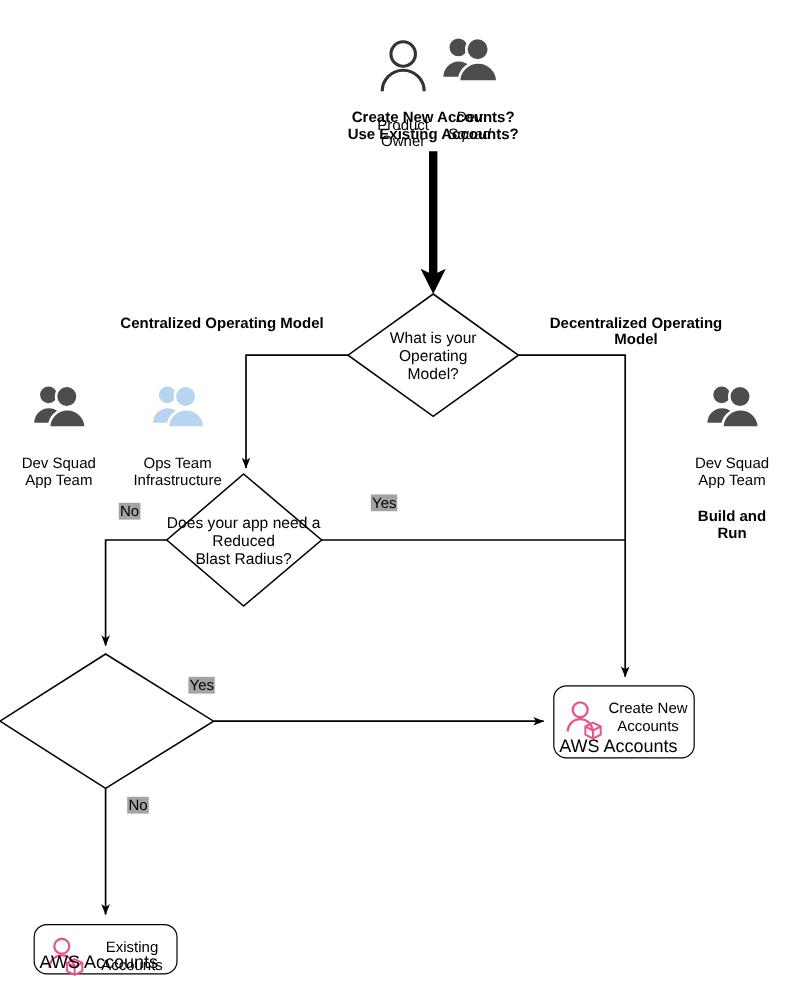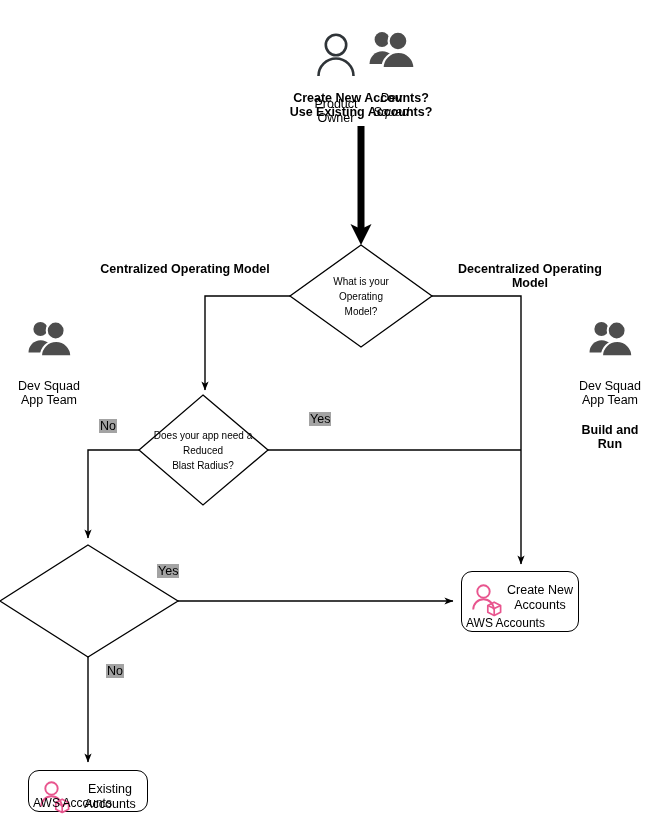--- a/index.html
+++ b/index.html
@@ -29,21 +29,21 @@
     position: absolute;
     font-size: 12.5px;
     line-height: 14px;
     text-align: center;
     color: #000;
     white-space: pre-line;
   }
   .lbl.bold { font-weight: bold; }
   .node-text {
     position: absolute;
-    font-size: 10px;
+    font-size: 13px;
     line-height: 15px;
     text-align: center;
     white-space: pre-line;
     color: #000;
   }
   .edge-label {
     position: absolute;
     font-size: 12.5px;
     line-height: 14px;
     color: #000;
@@ -72,21 +72,21 @@
     font-size: 12.5px;
     line-height: 15px;
     text-align: center;
     white-space: pre-line;
     color: #000;
   }
   .awsbox .bx-sub {
     position: absolute;
     left: 4px;
     bottom: 2px;
-    font-size: 12px;
+    font-size: 15px;
     line-height: 12px;
     color: #000;
   }
   .awsbox .bx-icon { position: absolute; }
 </style>
 </head>
 <body>
 
 <div id="canvas">
 
@@ -190,20 +190,32 @@
         <circle cx="16" cy="9.5" r="7.4" fill="#4d4d4d"></circle>
         <path d="M3.5,34 a12.8,12.8 0 0 1 25.6,0 Z" fill="#4d4d4d"></path>
         <circle cx="32" cy="11" r="9.4" fill="#4d4d4d" stroke="#ffffff" stroke-width="2.2"></circle>
         <path d="M16.5,38 a16,16 0 0 1 32,0 Z" fill="#4d4d4d" stroke="#ffffff" stroke-width="2.2"></path>
       </svg>
     </span>
     <span class="cap">Dev Squad
 App Team</span>
   </div>
 
+  <div class="actor" style="left:105px; top:292px; width:86px;">
+    <span class="icon">
+      <svg width="50" height="40" viewBox="0 0 50 42">
+        <circle cx="16" cy="9.5" r="7.4" fill="#b8d4f0"></circle>
+        <path d="M3.5,34 a12.8,12.8 0 0 1 25.6,0 Z" fill="#b8d4f0"></path>
+        <circle cx="32" cy="11" r="9.4" fill="#b8d4f0" stroke="#ffffff" stroke-width="2.2"></circle>
+        <path d="M16.5,38 a16,16 0 0 1 32,0 Z" fill="#b8d4f0" stroke="#ffffff" stroke-width="2.2"></path>
+      </svg>
+    </span>
+    <span class="cap">Ops Team
+Infrastructure</span>
+  </div>
 
   <div class="actor" style="left:568px; top:292px; width:84px;">
     <span class="icon">
       <svg width="50" height="40" viewBox="0 0 50 42">
         <circle cx="16" cy="9.5" r="7.4" fill="#4d4d4d"></circle>
         <path d="M3.5,34 a12.8,12.8 0 0 1 25.6,0 Z" fill="#4d4d4d"></path>
         <circle cx="32" cy="11" r="9.4" fill="#4d4d4d" stroke="#ffffff" stroke-width="2.2"></circle>
         <path d="M16.5,38 a16,16 0 0 1 32,0 Z" fill="#4d4d4d" stroke="#ffffff" stroke-width="2.2"></path>
       </svg>
     </span>

